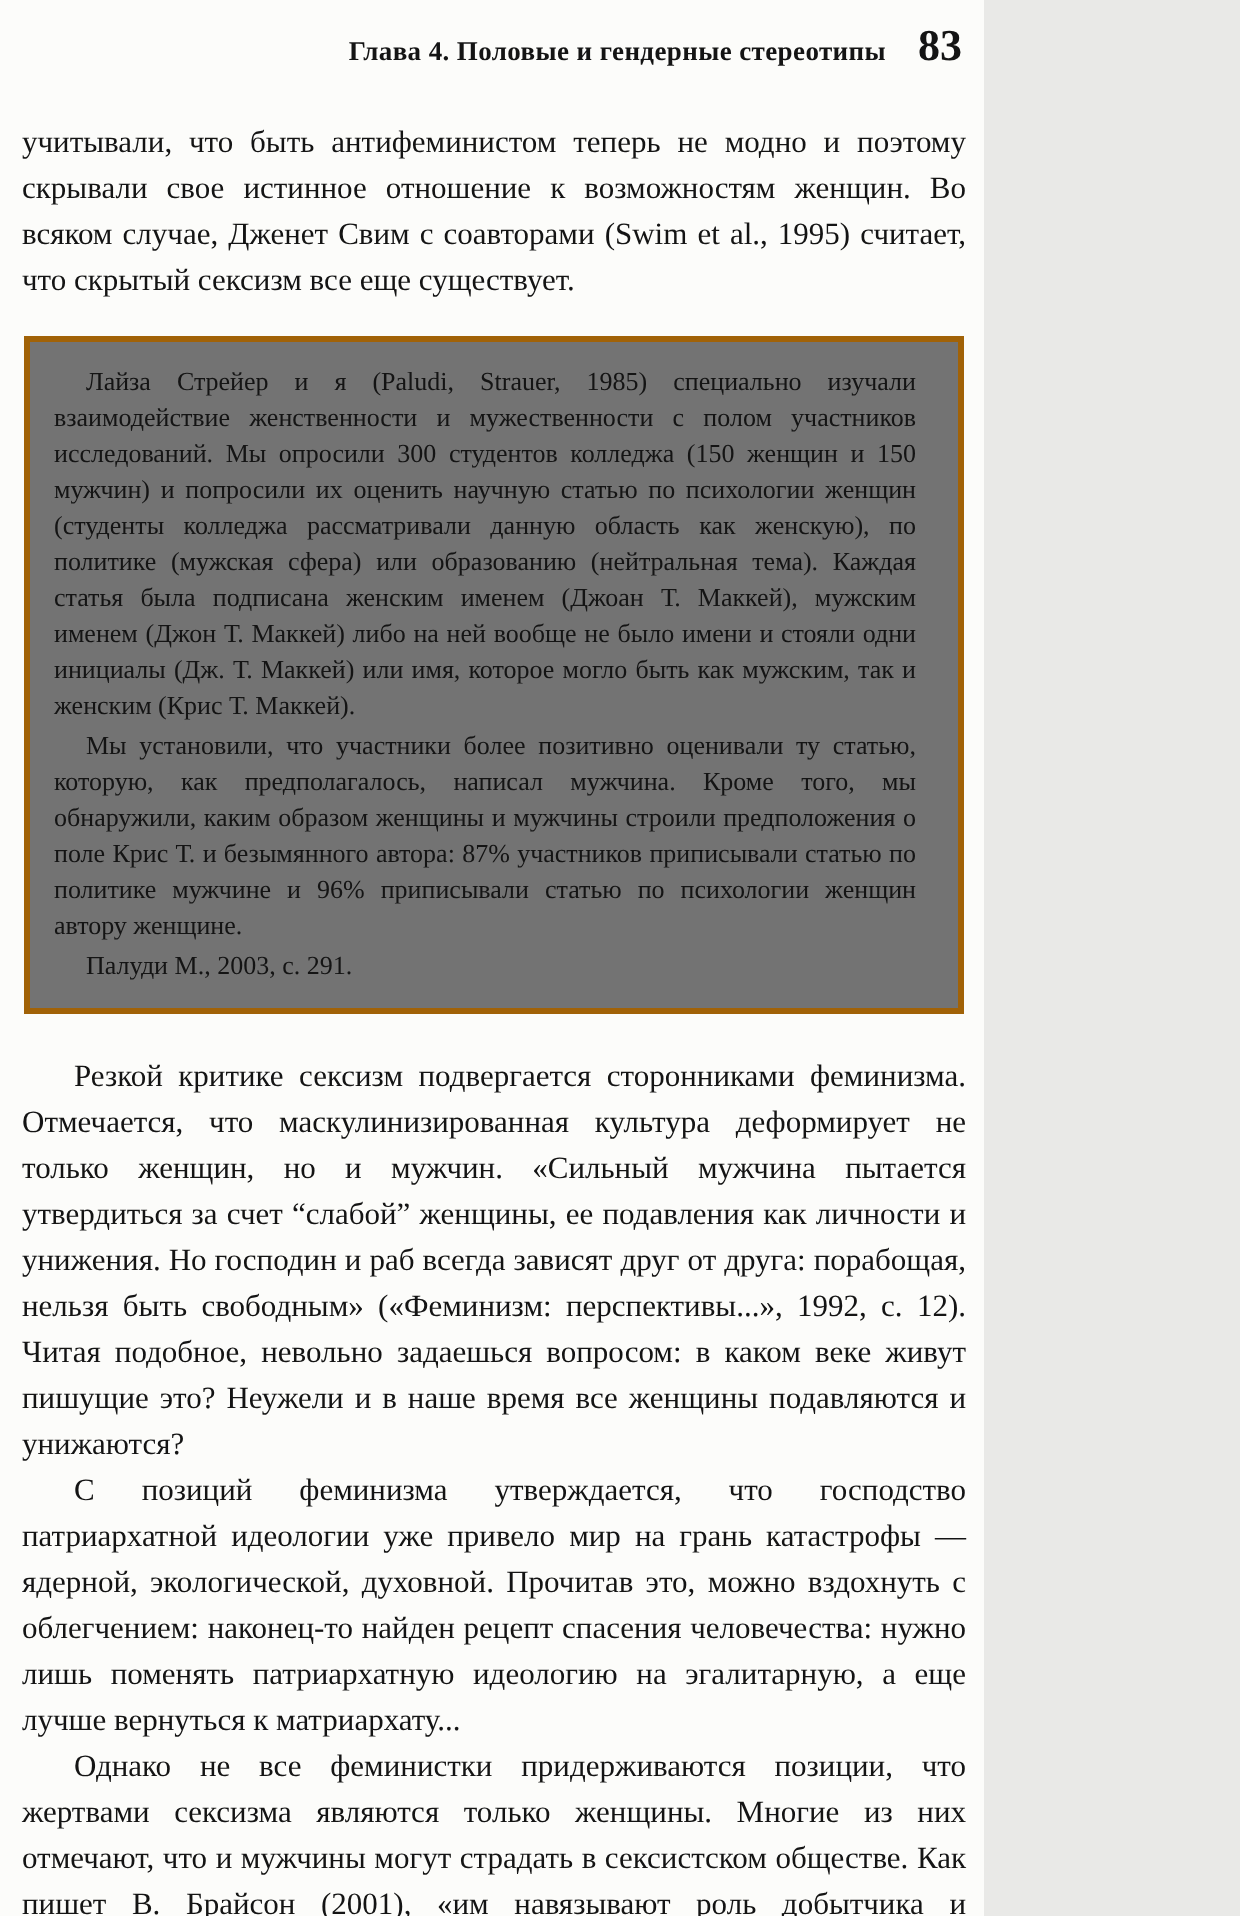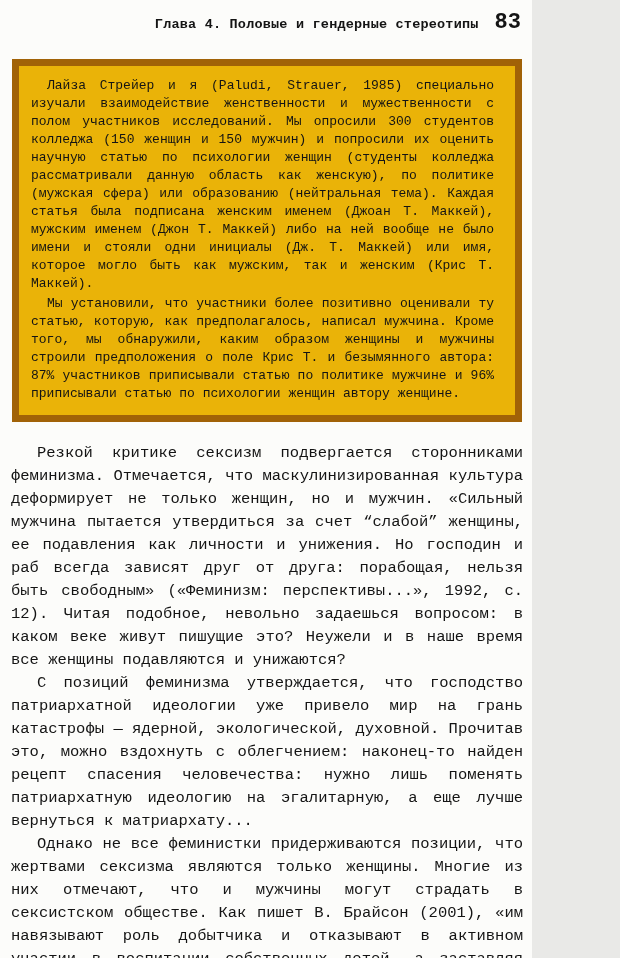--- a/index.html
+++ b/index.html
@@ -1,25 +1,25 @@
 <!DOCTYPE html>
 <html><head>
 <meta charset="utf-8">
 <style>
   * { margin: 0; padding: 0; box-sizing: border-box; }
   html, body { width: 620px; height: 958px; }
   body { background: #e9e9e7; }
 
   .page {
-    width: 532px;
+    width: 492px;
     height: 958px;
     background: #fcfcfa;
     padding: 10px 9px 0 11px;
     overflow: hidden;
-    font-family: Liberation Mono, monospace;
+    font-family: Liberation Serif, serif;
     color: #141414;
   }
 
   .running-head {
     display: flex;
     justify-content: flex-end;
     align-items: baseline;
     gap: 16px;
     margin-bottom: 24px;
     padding-right: 2px;
@@ -36,46 +36,48 @@
 
   .body-par {
     font-size: 15.5px;
     line-height: 23px;
     text-align: justify;
     text-indent: 26px;
   }
   .body-par.no-indent { text-indent: 0; }
 
   .inset-box {
-    border: 7px solid #a16207;
+    border: 3px solid #a16207;
     margin: 16px 1px 20px 1px;
     padding: 11px 21px 12px 12px;
-    background: #eab308;
+    background: #737373;
   }
   .box-par {
     font-size: 13px;
     line-height: 18px;
     text-align: justify;
     text-indent: 16px;
   }
   .box-par + .box-par { margin-top: 2px; }
 </style>
 </head>
 <body>
 
 <div class="page">
 
   <header class="running-head">
     <span class="chapter">Глава 4. Половые и гендерные стереотипы</span>
     <span class="pagenum">83</span>
   </header>
 
+  <p class="body-par no-indent">учитывали, что быть антифеминистом теперь не модно и поэтому скрывали свое истинное отношение к возможностям женщин. Во всяком случае, Дженет Свим с соавторами (Swim et al., 1995) считает, что скрытый сексизм все еще существует.</p>
 
   <div class="inset-box">
     <p class="box-par">Лайза Стрейер и я (Paludi, Strauer, 1985) специально изучали взаимодействие женственности и мужественности с полом участников исследований. Мы опросили 300 студентов колледжа (150 женщин и 150 мужчин) и попросили их оценить научную статью по психологии женщин (студенты колледжа рассматривали данную область как женскую), по политике (мужская сфера) или образованию (нейтральная тема). Каждая статья была подписана женским именем (Джоан Т. Маккей), мужским именем (Джон Т. Маккей) либо на ней вообще не было имени и стояли одни инициалы (Дж. Т. Маккей) или имя, которое могло быть как мужским, так и женским (Крис Т. Маккей).</p>
     <p class="box-par">Мы установили, что участники более позитивно оценивали ту статью, которую, как предполагалось, написал мужчина. Кроме того, мы обнаружили, каким образом женщины и мужчины строили предположения о поле Крис Т. и безымянного автора: 87% участников приписывали статью по политике мужчине и 96% приписывали статью по психологии женщин автору женщине.</p>
+    <p class="box-par">Палуди М., 2003, с. 291.</p>
   </div>
 
   <p class="body-par">Резкой критике сексизм подвергается сторонниками феминизма. Отмечается, что маскулинизированная культура деформирует не только женщин, но и мужчин. «Сильный мужчина пытается утвердиться за счет “слабой” женщины, ее подавления как личности и унижения. Но господин и раб всегда зависят друг от друга: порабощая, нельзя быть свободным» («Феминизм: перспективы...», 1992, с. 12). Читая подобное, невольно задаешься вопросом: в каком веке живут пишущие это? Неужели и в наше время все женщины подавляются и унижаются?</p>
   <p class="body-par">С позиций феминизма утверждается, что господство патриархатной идеологии уже привело мир на грань катастрофы — ядерной, экологической, духовной. Прочитав это, можно вздохнуть с облегчением: наконец-то найден рецепт спасения человечества: нужно лишь поменять патриархатную идеологию на эгалитарную, а еще лучше вернуться к матриархату...</p>
   <p class="body-par">Однако не все феминистки придерживаются позиции, что жертвами сексизма являются только женщины. Многие из них отмечают, что и мужчины могут страдать в сексистском обществе. Как пишет В. Брайсон (2001), «им навязывают роль добытчика и отказывают в активном участии в воспитании собственных детей, а заставляя подавлять неприемлемые “женские” стороны своей личности, их отчуждают от полного проявления человечности» (с. 196). Мужчины могут быть мишенями как враждебного, так и дружественного сексизма. П. Глик и С. Фиске (Glick, Fieske, 1999) описали проявления дружественного сексизма в отношении мужчин. Он выражается в материализме (мужчина нуждается в заботе со стороны женщины), в вере, что в некоторых вещах мужчины могут быть лучше женщин (например, чаще рискуют), обладать сексуальной привлекательностью и могут доставлять женщинам удовольствие в процессе романтического сотрудничества.</p>
 
 </div>
 
 </body></html>

